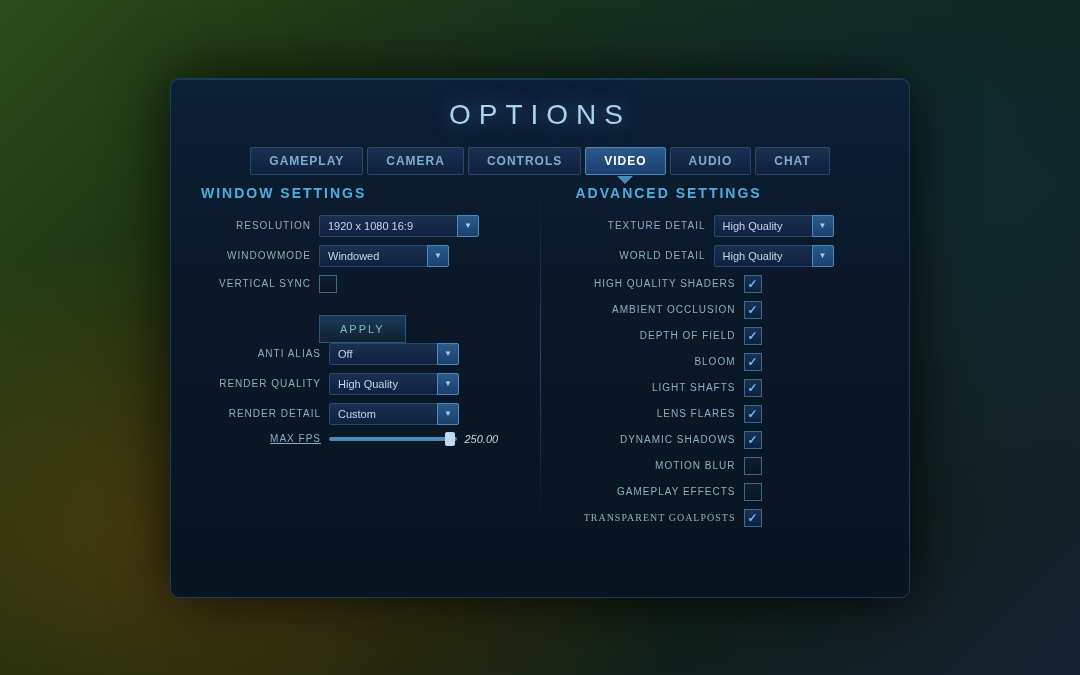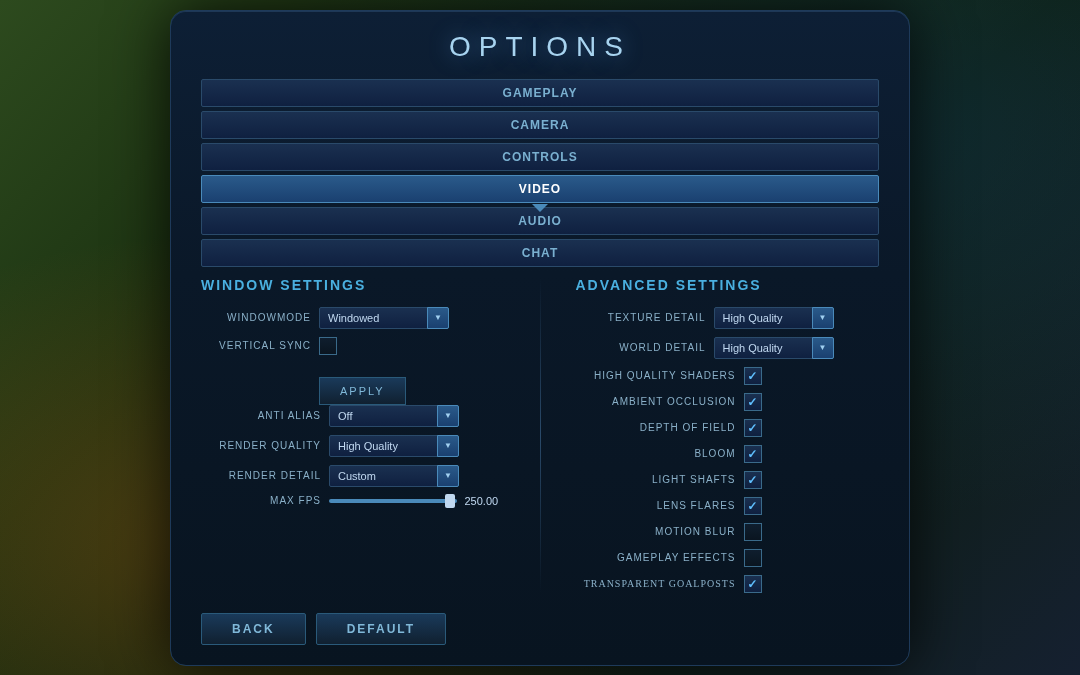--- a/index.html
+++ b/index.html
@@ -31,43 +31,42 @@
       display: flex;
       align-items: center;
       justify-content: center;
     }
 
     .modal {
       width: 740px;
       min-height: 520px;
       background: linear-gradient(180deg, #0d1f35 0%, #0a1828 40%, #081420 100%);
       border: 1px solid #1e3a5a;
-      border-radius: 16px;
+      border-radius: 9px;
       box-shadow: 0 0 60px rgba(0,0,0,0.8), inset 0 1px 0 rgba(100,160,220,0.2);
-      padding: 20px 30px 20px 30px;
+      padding: 20px 30px 31px 30px;
       position: relative;
     }
 
     .modal-title {
       text-align: center;
       font-size: 28px;
       letter-spacing: 8px;
       color: #a8d4f0;
       font-weight: 300;
       margin-bottom: 16px;
       text-shadow: 0 0 20px rgba(100,180,255,0.5);
     }
 
     .tabs {
       display: flex;
       justify-content: center;
       gap: 4px;
       margin-bottom: 8px;
       position: relative;
-      flex-direction: column;
     }
 
     .tab {
       padding: 6px 18px;
       font-size: 12px;
       letter-spacing: 1px;
       font-weight: bold;
       cursor: pointer;
       border: 1px solid #2a4a6a;
       background: linear-gradient(180deg, #1a3050 0%, #0f2040 100%);
@@ -209,20 +208,21 @@
       cursor: pointer;
       margin-top: 10px;
       display: inline-block;
     }
 
     .slider-container {
       display: flex;
       align-items: center;
       gap: 8px;
       flex: 1;
+      font-style: italic;
     }
 
     .slider-track {
       flex: 1;
       height: 4px;
       background: linear-gradient(90deg, #4a8aba 0%, #4a8aba 100%);
       border-radius: 2px;
       position: relative;
     }
 
@@ -288,20 +288,30 @@
     </div>
 
     <div class="content-area">
 
       <div class="left-panel">
 
         <div class="section-title">WINDOW SETTINGS</div>
 
         <div class="settings-grid">
 
+          <div class="setting-row">
+            <span class="setting-label" style="width:110px;">RESOLUTION</span>
+            <div class="custom-select">
+              <select style="width:160px;">
+                <option>1920 x 1080 16:9</option>
+                <option>1280 x 720 16:9</option>
+              </select>
+              <div class="select-arrow"></div>
+            </div>
+          </div>
 
           <div class="setting-row">
             <span class="setting-label" style="width:110px;">WINDOWMODE</span>
             <div class="custom-select">
               <select style="width:130px;">
                 <option>Windowed</option>
                 <option>Fullscreen</option>
               </select>
               <div class="select-arrow"></div>
             </div>
@@ -347,21 +357,21 @@
             <div class="custom-select">
               <select style="width:130px;">
                 <option>Custom</option>
                 <option>Low</option>
               </select>
               <div class="select-arrow"></div>
             </div>
           </div>
 
           <div class="setting-row">
-            <span class="setting-label" style="width:120px;">MAX FPS</span>
+            <span class="setting-label" style="width:120px;text-decoration:underline;">MAX FPS</span>
             <div class="slider-container">
               <div class="slider-track">
                 <div class="slider-thumb"></div>
               </div>
               <span class="slider-value">250.00</span>
             </div>
           </div>
         </div>
       </div>
 
@@ -416,39 +426,39 @@
           <div class="setting-row">
             <span class="setting-label" style="width:160px;">LIGHT SHAFTS</span>
             <div class="checkbox-custom checked"></div>
           </div>
 
           <div class="setting-row">
             <span class="setting-label" style="width:160px;">LENS FLARES</span>
             <div class="checkbox-custom checked"></div>
           </div>
 
+          <div class="setting-row">
+            <span class="setting-label" style="width:160px;">DYNAMIC SHADOWS</span>
+            <div class="checkbox-custom checked"></div>
+          </div>
 
           <div class="setting-row">
             <span class="setting-label" style="width:160px;">MOTION BLUR</span>
             <div class="checkbox-custom unchecked"></div>
           </div>
 
           <div class="setting-row">
             <span class="setting-label" style="width:160px;">GAMEPLAY EFFECTS</span>
             <div class="checkbox-custom unchecked"></div>
           </div>
 
           <div class="setting-row">
             <span class="setting-label" style="width:160px;font-family:Liberation Serif, serif;">TRANSPARENT GOALPOSTS</span>
             <div class="checkbox-custom checked"></div>
           </div>
 
         </div>
       </div>
     </div>
 
-    <div class="bottom-buttons">
-      <button class="bottom-btn">BACK</button>
-      <button class="bottom-btn">DEFAULT</button>
-    </div>
 
   </div>
 </div>
 
 </body></html>

